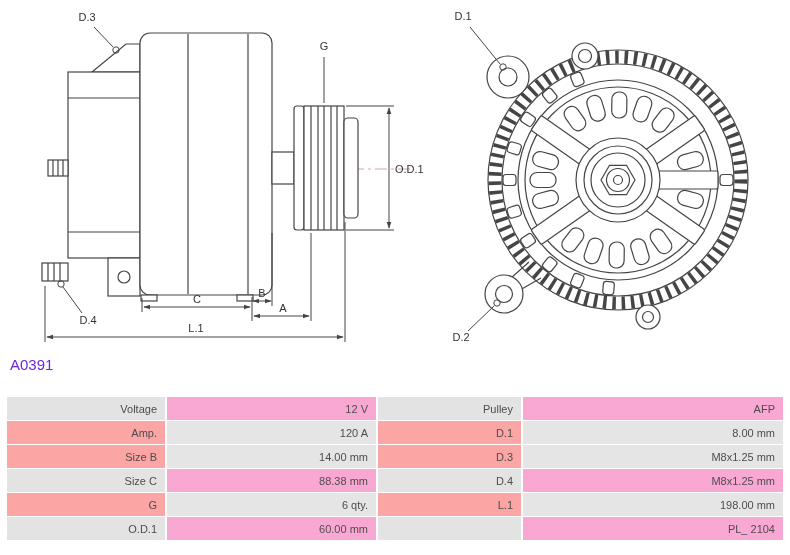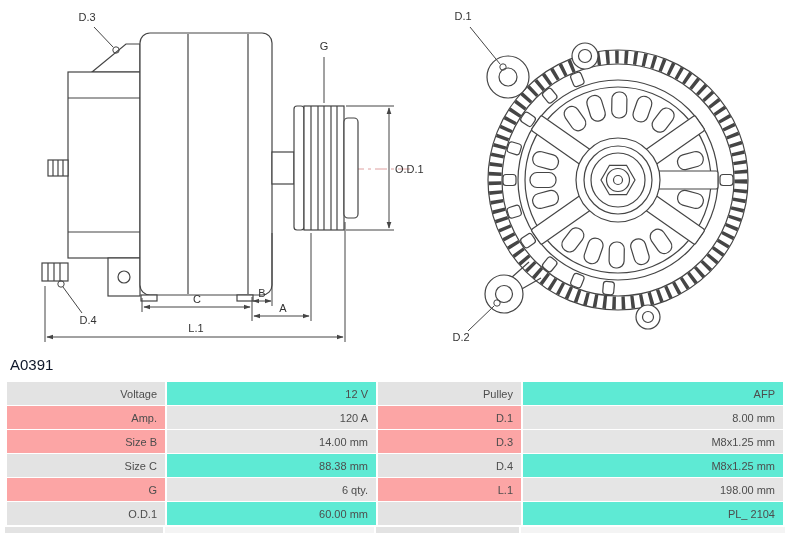--- a/index.html
+++ b/index.html
@@ -6,33 +6,33 @@
   body{
     width:790px;height:555px;overflow:hidden;background:#ffffff;
     font-family:"Liberation Sans", sans-serif;
   }
   .drawing-area{position:relative;width:790px;height:352px;background:#fff;}
   svg text{
     font-family:"Liberation Sans", sans-serif;
     font-size:11px;fill:#333333;
   }
   .part-number{
-    color:#0f172a;font-size:15px;line-height:18px;
+    color:#6d28d9;font-size:15px;line-height:18px;
     padding:4px 0 6px 10px;
   }
   table.specs{
     border-collapse:separate;border-spacing:2px 1px;
-    margin:1px 5px;width:780px;table-layout:fixed;
+    margin:16px 5px;width:780px;table-layout:fixed;
   }
   table.specs td{
     height:23px;padding:0 8px 0 0;text-align:right;vertical-align:middle;
     font-size:11px;color:#4d4d4d;overflow:hidden;white-space:nowrap;
   }
   tr.odd td.lbl{background:#e3e3e3;}
-  tr.odd td.val{background:#5eead4;}
+  tr.odd td.val{background:#f9a8d4;}
   tr.even td.lbl{background:#fca5a5;}
   tr.even td.val{background:#e5e5e5;}
   .partial-row{
     display:flex;gap:2px;margin:1px 5px 0 5px;height:6px;
   }
   .partial-row .c1{width:158px;background:#e3e3e3;}
   .partial-row .c2{width:209px;background:#f4f4f4;}
   .partial-row .c3{width:143px;background:#e3e3e3;}
   .partial-row .c4{flex:1;background:#f4f4f4;}
 </style>

